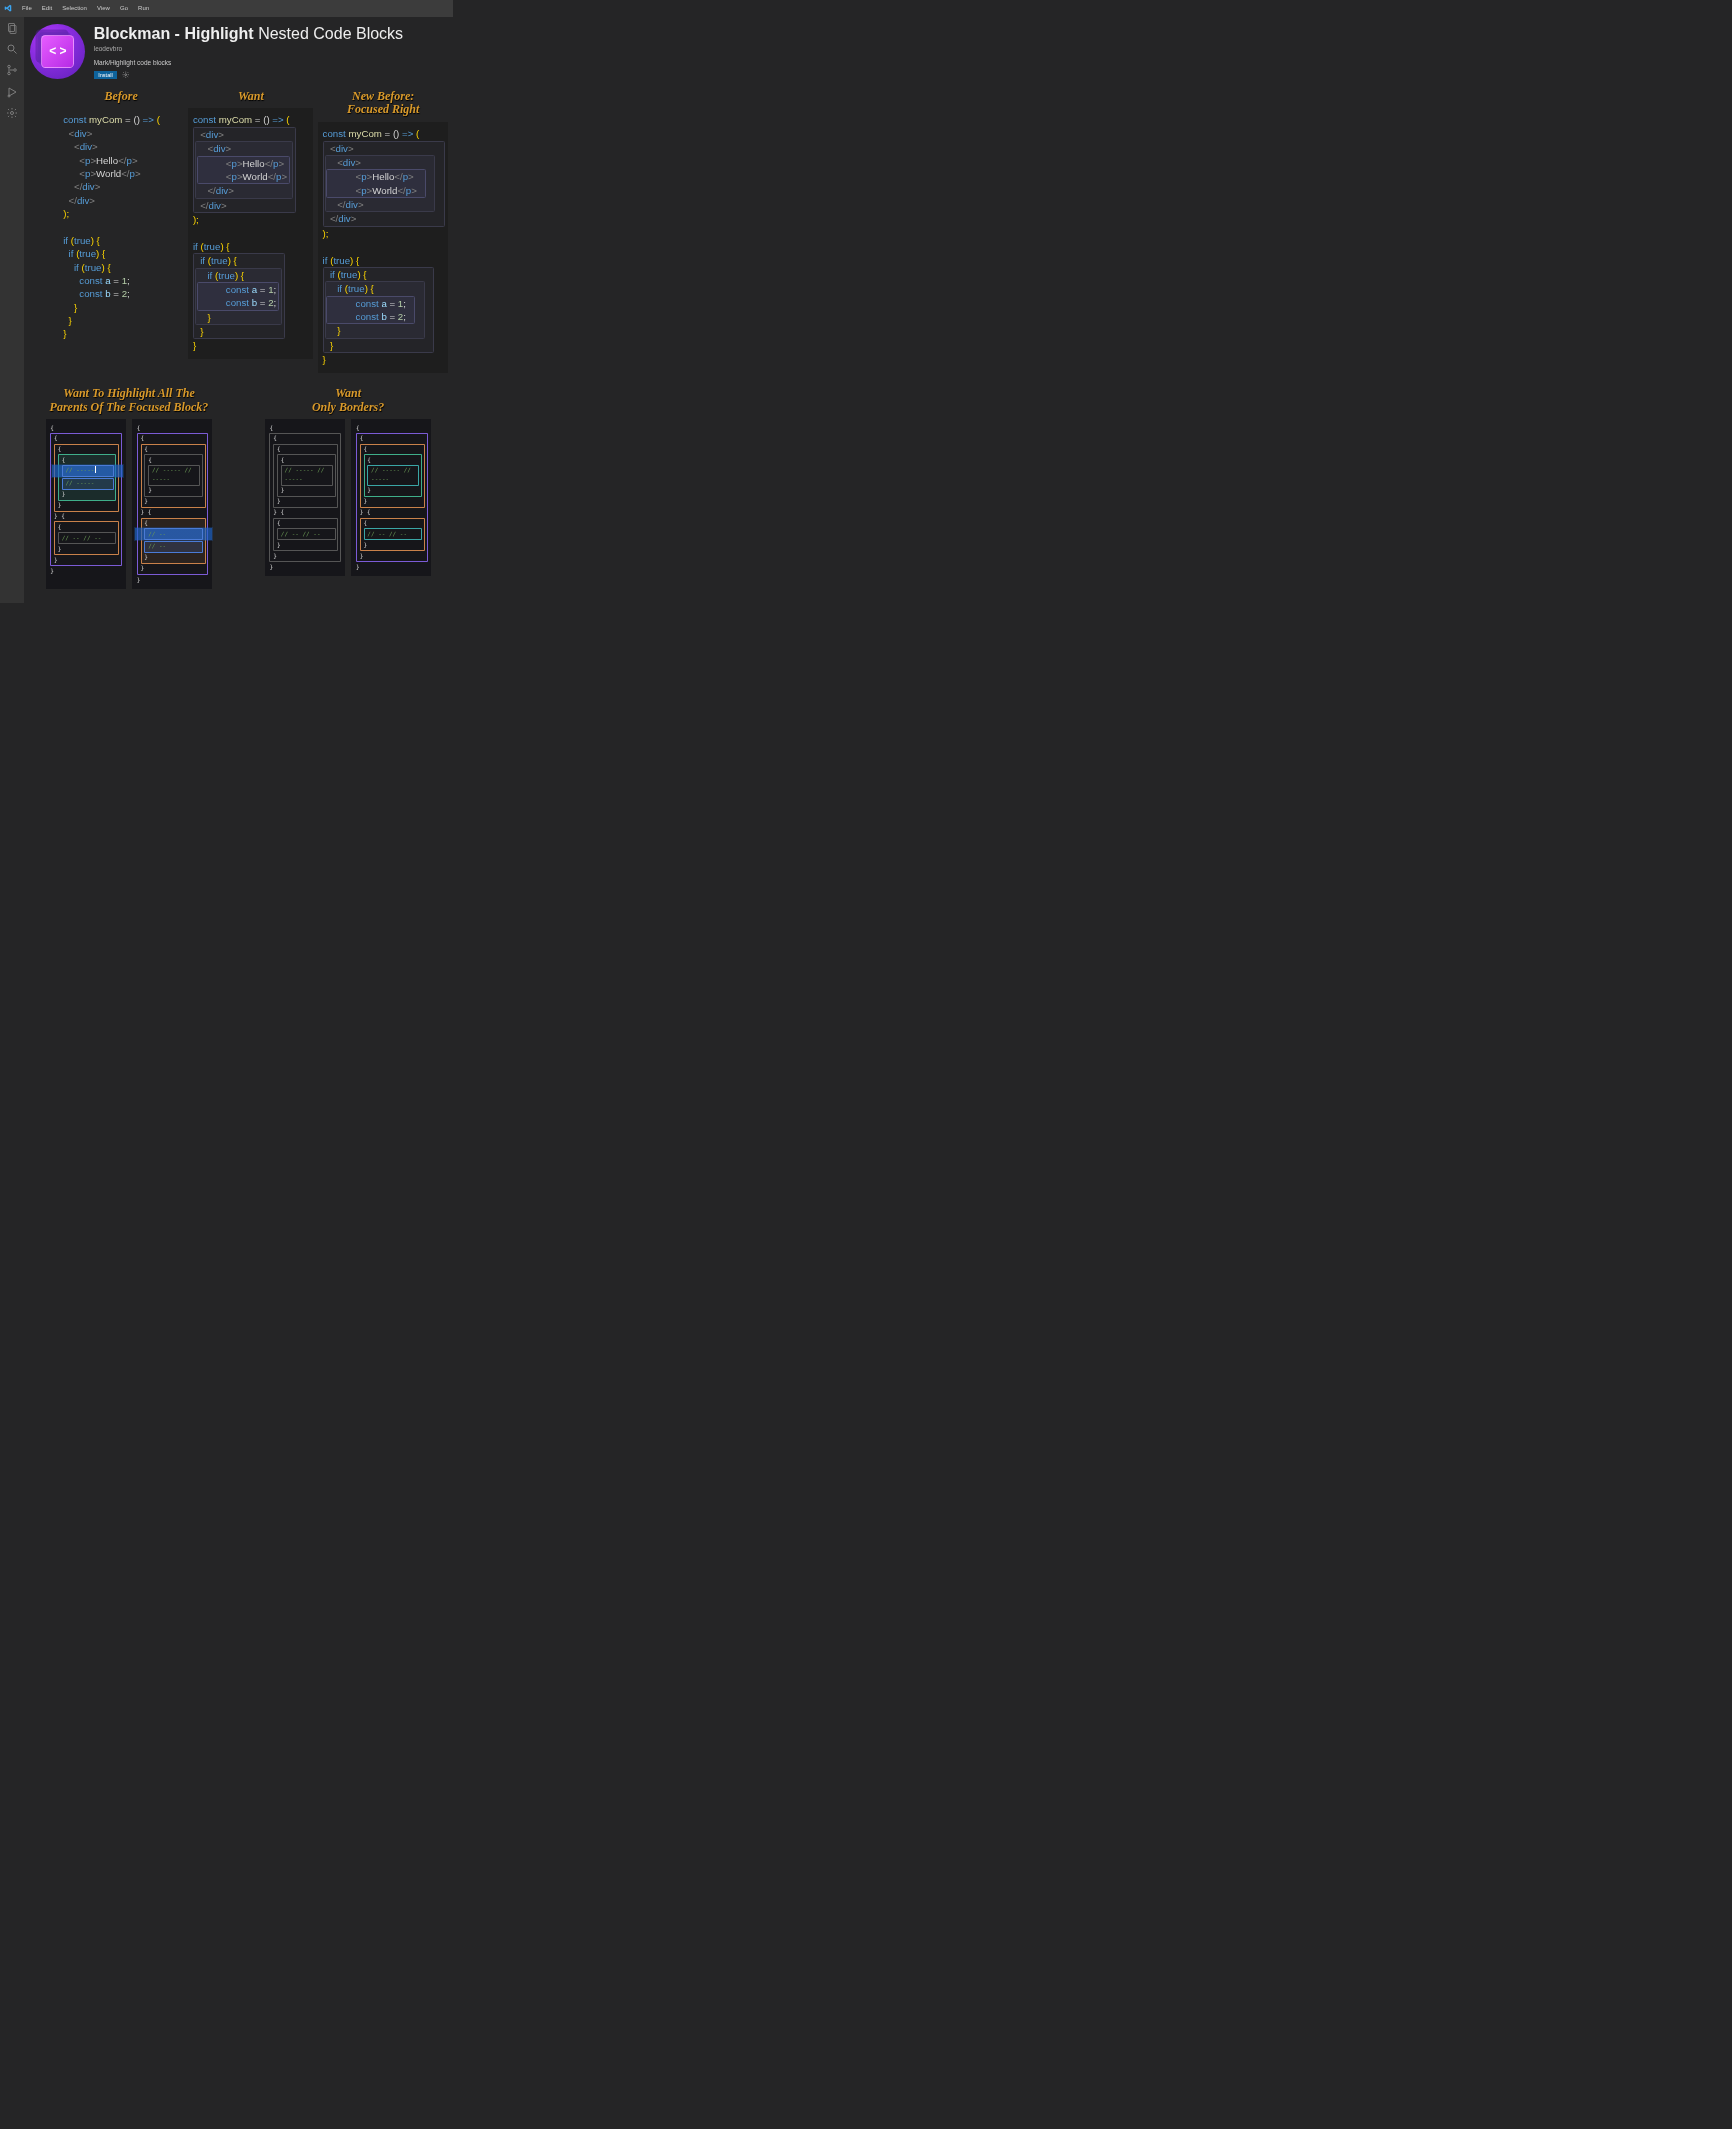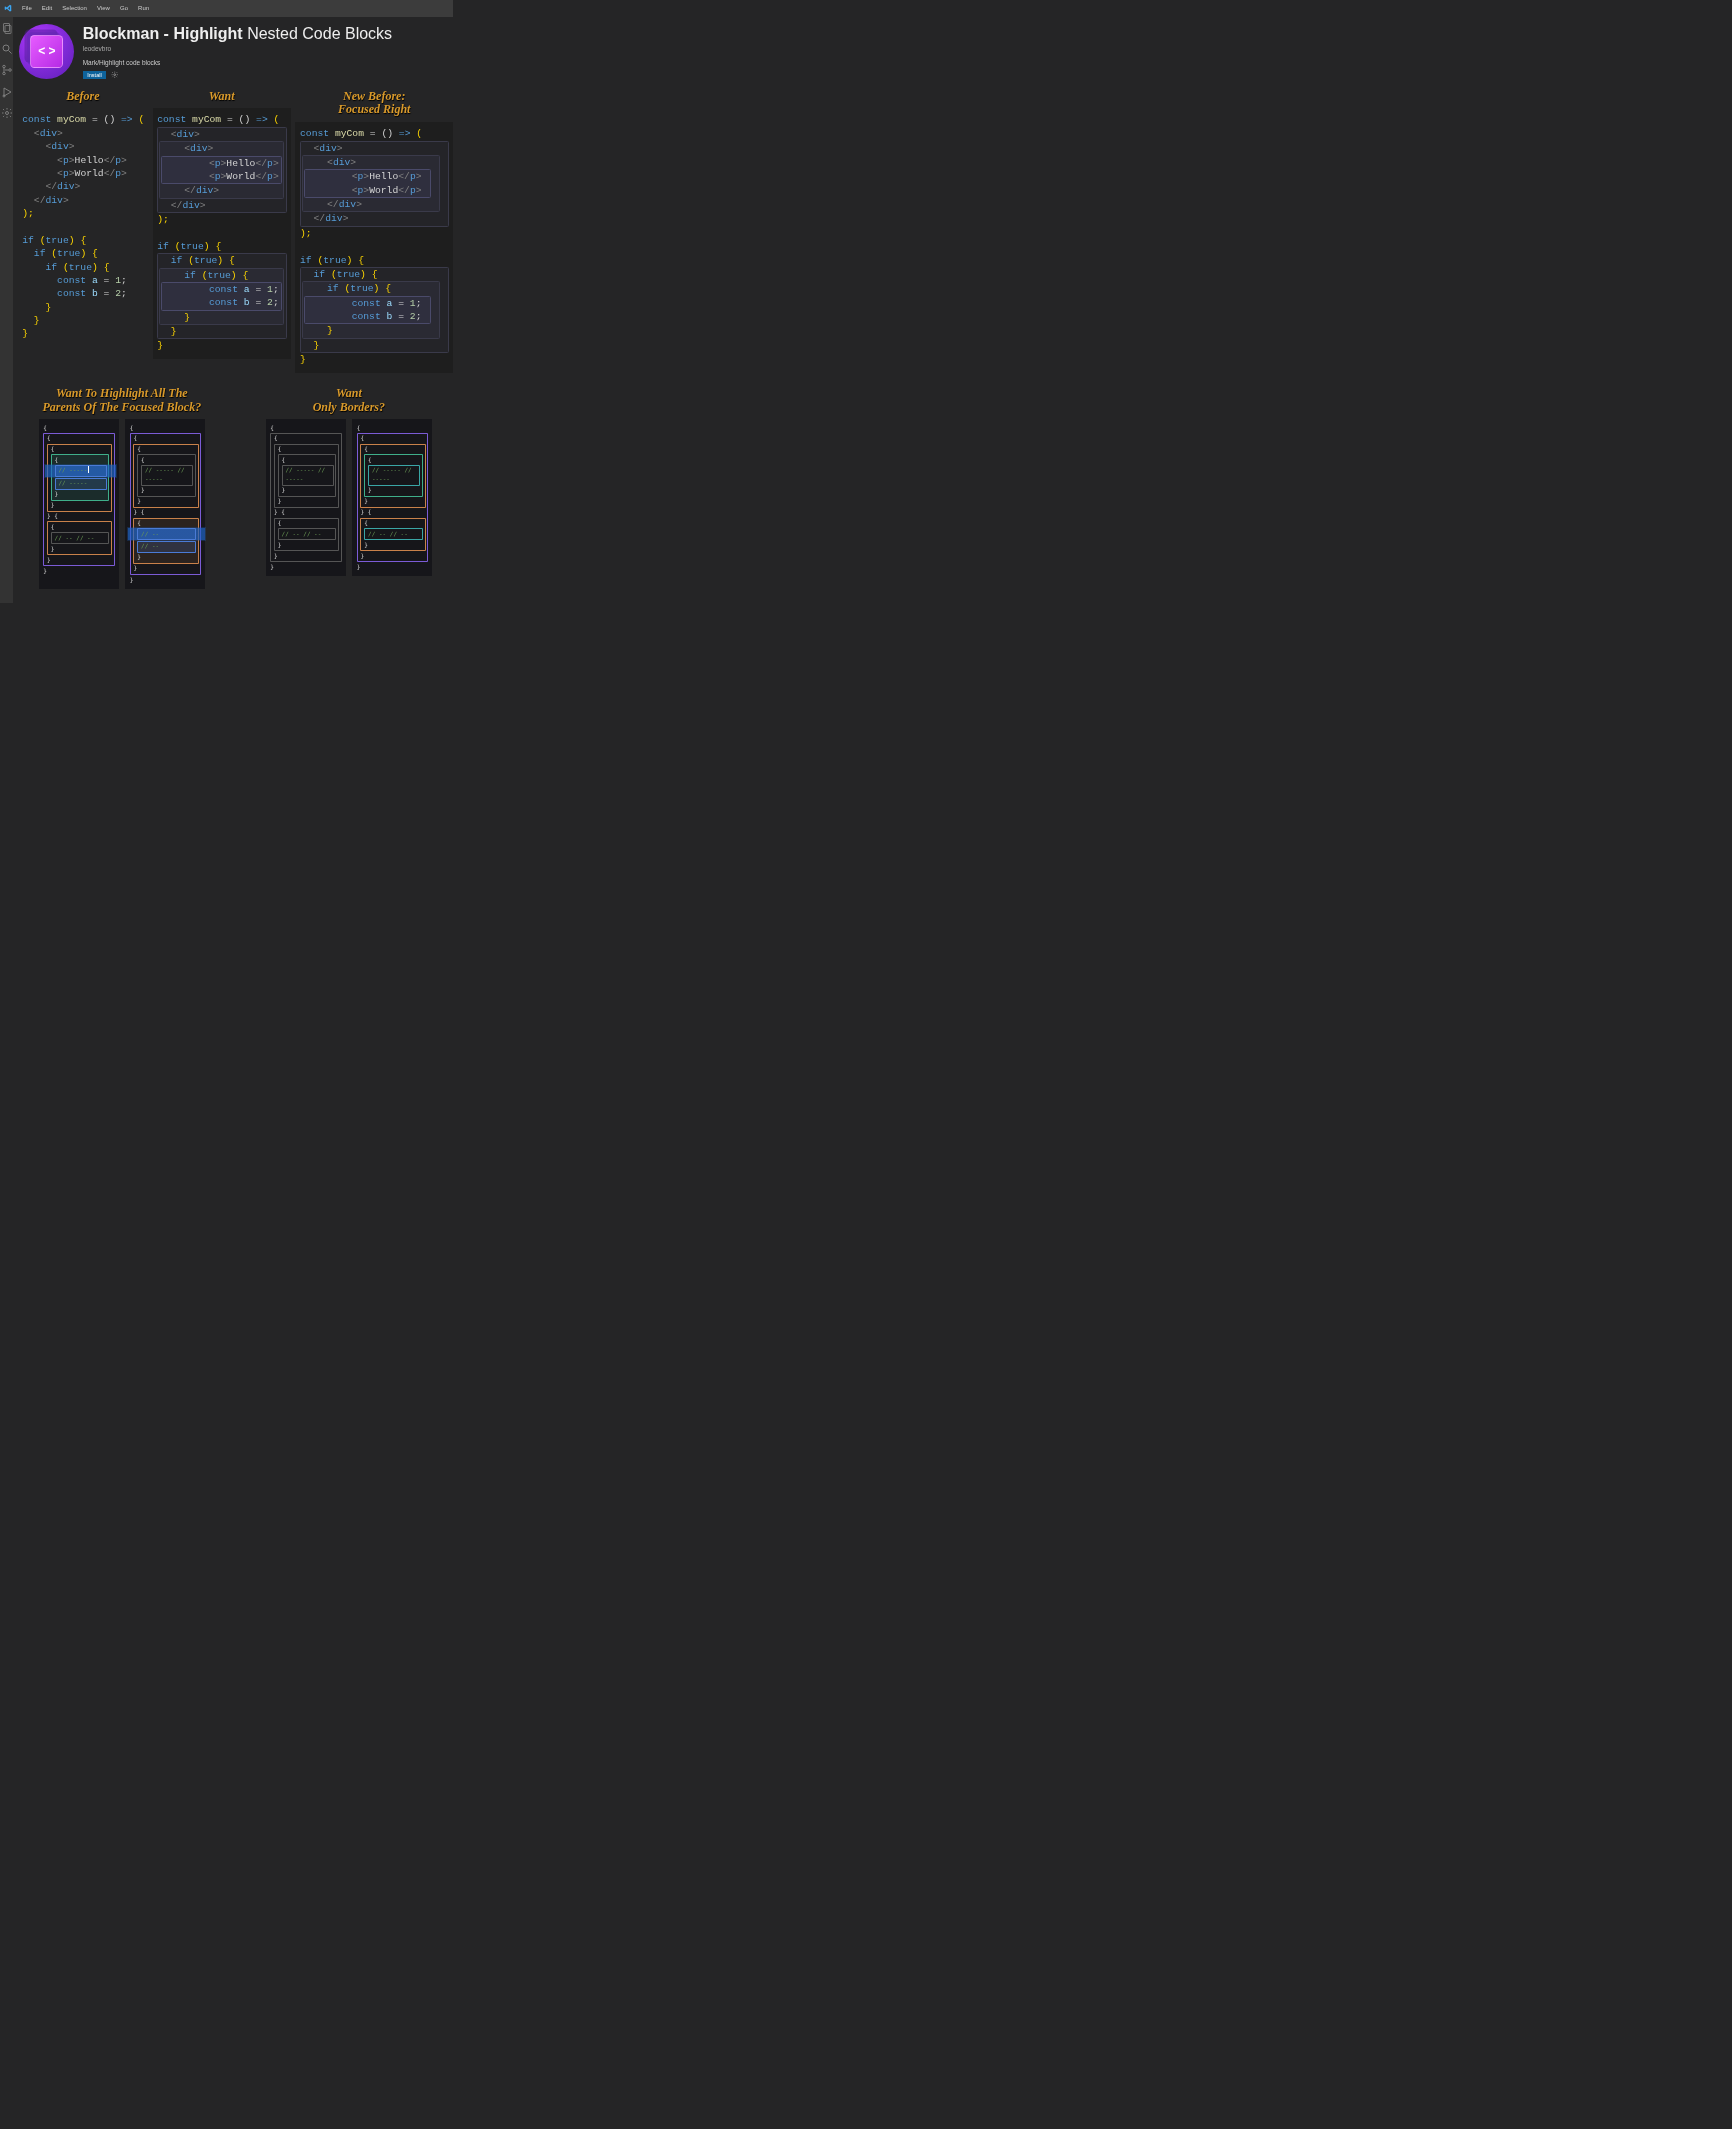--- a/index.html
+++ b/index.html
@@ -86,36 +86,37 @@
   font-size: 5.5px;
   cursor: pointer;
 }
 .gear-small { color: #ccc; cursor: pointer; }
 
 .cols3 {
   display: grid;
   grid-template-columns: 1fr 1fr 1fr;
   gap: 4.6px;
   margin-top: 1.8px;
+  margin-left: 30px;
 }
 .panel-title {
   text-align: center;
   font-family: Georgia, "Times New Roman", serif;
   font-style: italic;
   font-weight: bold;
   font-size: 12px;
   color: #d99a2b;
   text-shadow: 0.5px 0.5px 0.9px #000;
   line-height: 1.15;
   padding: 2.8px 0 4.6px 0;
 }
 .code-panel {
   background: #1e1e1e;
   padding: 5.5px 3.7px 6.5px 4.6px;
-  font-family: Liberation Mono, monospace;
+  font-family: Liberation Sans, sans-serif;
   font-size: 9.7px;
   line-height: 1.38;
   white-space: pre;
   color: #d4d4d4;
   min-height: 231px;
 }
 .code-panel.plain { background: transparent; }
 .kw { color: #569cd6; }      
 .fn { color: #dcdcaa; }      
 .op { color: #d4d4d4; }

